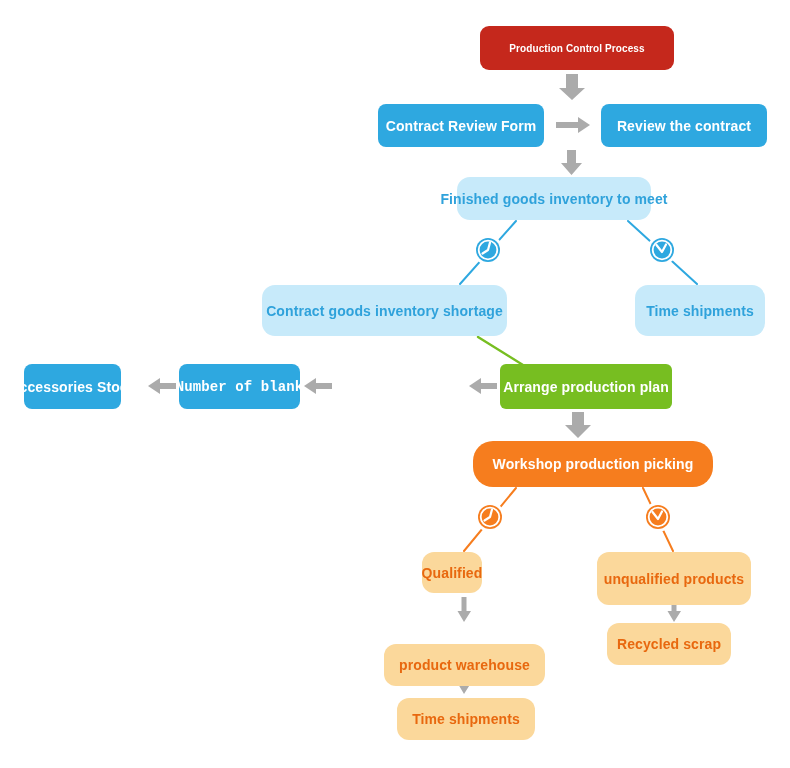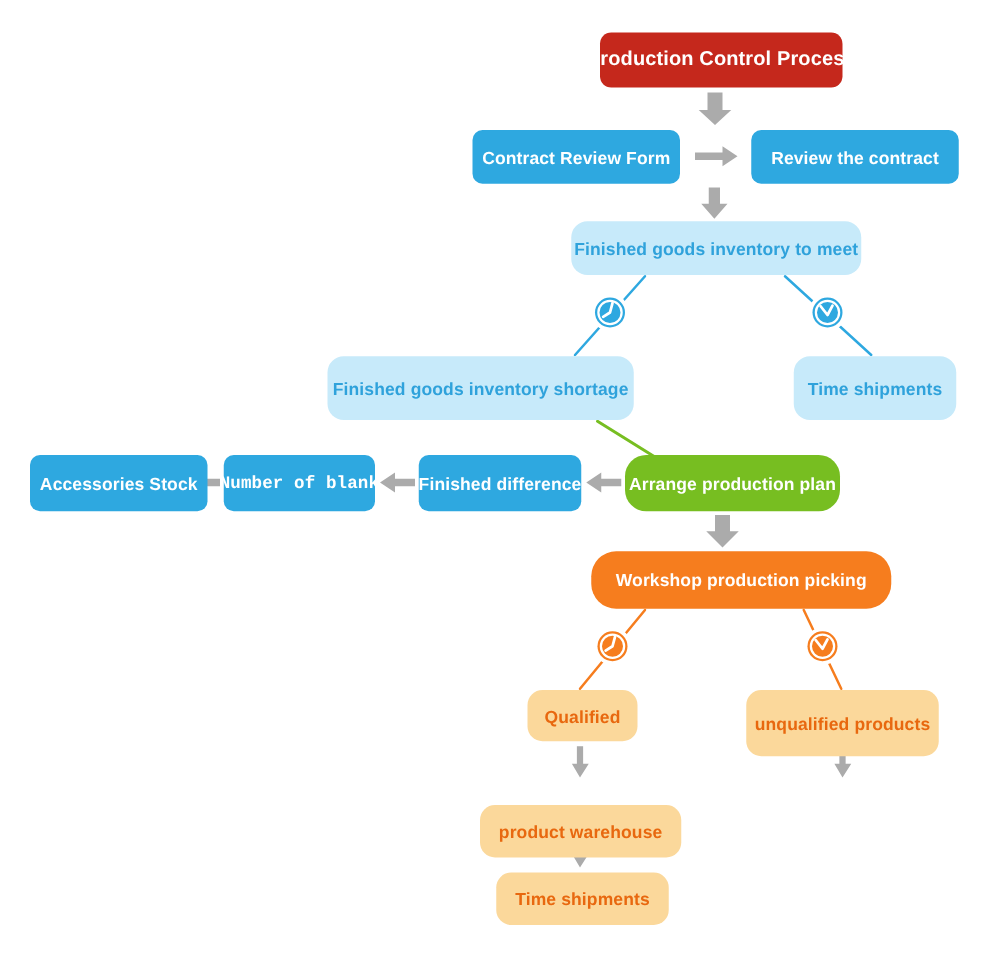--- a/index.html
+++ b/index.html
@@ -10,23 +10,23 @@
   html,body{margin:0;padding:0;background:var(--background);}
   .canvas{
     position:relative; width:790px; height:768px; overflow:hidden;
     font-family:"Liberation Sans", sans-serif; background:var(--background);
   }
   .node{
     position:absolute; display:flex; align-items:center; justify-content:center;
     text-align:center; font-weight:700; font-size:14px; white-space:nowrap;
     letter-spacing:.1px;
   }
-  .node.red{background:var(--red); color:#fff; border-radius:9px; font-size:16px;}
+  .node.red{background:var(--red); color:#fff; border-radius:9px; font-size:10px;}
   .node.blue{background:var(--blue); color:#fff; border-radius:8px;text-align:center;}
-  .node.green{background:var(--green); color:#fff; border-radius:17px;}
+  .node.green{background:var(--green); color:#fff; border-radius:6px;}
   .node.orange{background:var(--orange); color:#fff; border-radius:11px;}
   .node.lightblue{background:var(--light-blue); color:var(--light-blue-text); border-radius:13px;}
   .node.lightorange{background:var(--light-orange); color:var(--light-orange-text); border-radius:12px;}
   svg.wires{position:absolute; left:0; top:0; width:790px; height:768px;}
   .wire-blue{stroke:var(--blue); stroke-width:2; stroke-linecap:round; fill:none;}
   .wire-green{stroke:var(--green); stroke-width:2.4; stroke-linecap:round; fill:none;}
   .wire-orange{stroke:var(--orange); stroke-width:2; stroke-linecap:round; fill:none;}
   .gray-arrow{fill:var(--arrow-gray); stroke:none;}
   .clock{position:absolute; width:30px; height:30px;}
   .clock svg{display:block;}
@@ -88,38 +88,38 @@
       <polyline points="9.5,10 15,17 19,9.5" fill="none" stroke="#fff" stroke-width="2.2" stroke-linecap="round" stroke-linejoin="round"></polyline>
     </svg>
   </div>
 
   <div class="node red" style="left:480px; top:26px; width:194px; height:44px;">Production Control Process</div>
 
   <div class="node blue" style="left:378px; top:104px; width:166px; height:43px;">Contract Review Form</div>
 
   <div class="node blue" style="left:601px; top:104px; width:166px; height:43px;">Review the contract</div>
 
-  <div class="node lightblue" style="left:457px; top:177px; width:232px; height:43px;">Finished goods inventory to meet</div>
+  <div class="node lightblue" style="left:457px; top:177px; width:194px; height:43px;">Finished goods inventory to meet</div>
 
-  <div class="node lightblue" style="left:262px; top:285px; width:245px; height:51px;">Finished goods inventory shortage</div>
+  <div class="node lightblue" style="left:262px; top:285px; width:245px; height:51px;">Contract goods inventory shortage</div>
 
   <div class="node lightblue" style="left:635px; top:285px; width:130px; height:51px;">Time shipments</div>
 
-  <div class="node blue" style="left:24px; top:364px; width:142px; height:45px;">Accessories Stock</div>
+  <div class="node blue" style="left:24px; top:364px; width:97px; height:45px;">Accessories Stock</div>
 
   <div class="node blue" style="left:179px; top:364px; width:121px; height:45px;font-family:Liberation Mono, monospace;">Number of blank</div>
 
-  <div class="node blue" style="left:335px; top:364px; width:130px; height:45px;">Finished difference</div>
 
   <div class="node green" style="left:500px; top:364px; width:172px; height:45px;">Arrange production plan</div>
 
   <div class="node orange" style="left:473px; top:441px; width:240px; height:46px;border-radius:20px;">Workshop production picking</div>
 
-  <div class="node lightorange" style="left:422px; top:552px; width:88px; height:41px;">Qualified</div>
+  <div class="node lightorange" style="left:422px; top:552px; width:60px; height:41px;">Qualified</div>
 
   <div class="node lightorange" style="left:597px; top:552px; width:154px; height:53px;">unqualified products</div>
 
   <div class="node lightorange" style="left:384px; top:623px; width:161px; height:42px;margin-top:21px;">product warehouse</div>
 
+  <div class="node lightorange" style="left:607px; top:623px; width:124px; height:42px;">Recycled scrap</div>
 
   <div class="node lightorange" style="left:397px; top:698px; width:138px; height:42px;">Time shipments</div>
 
 </div>
 
 </body></html>

